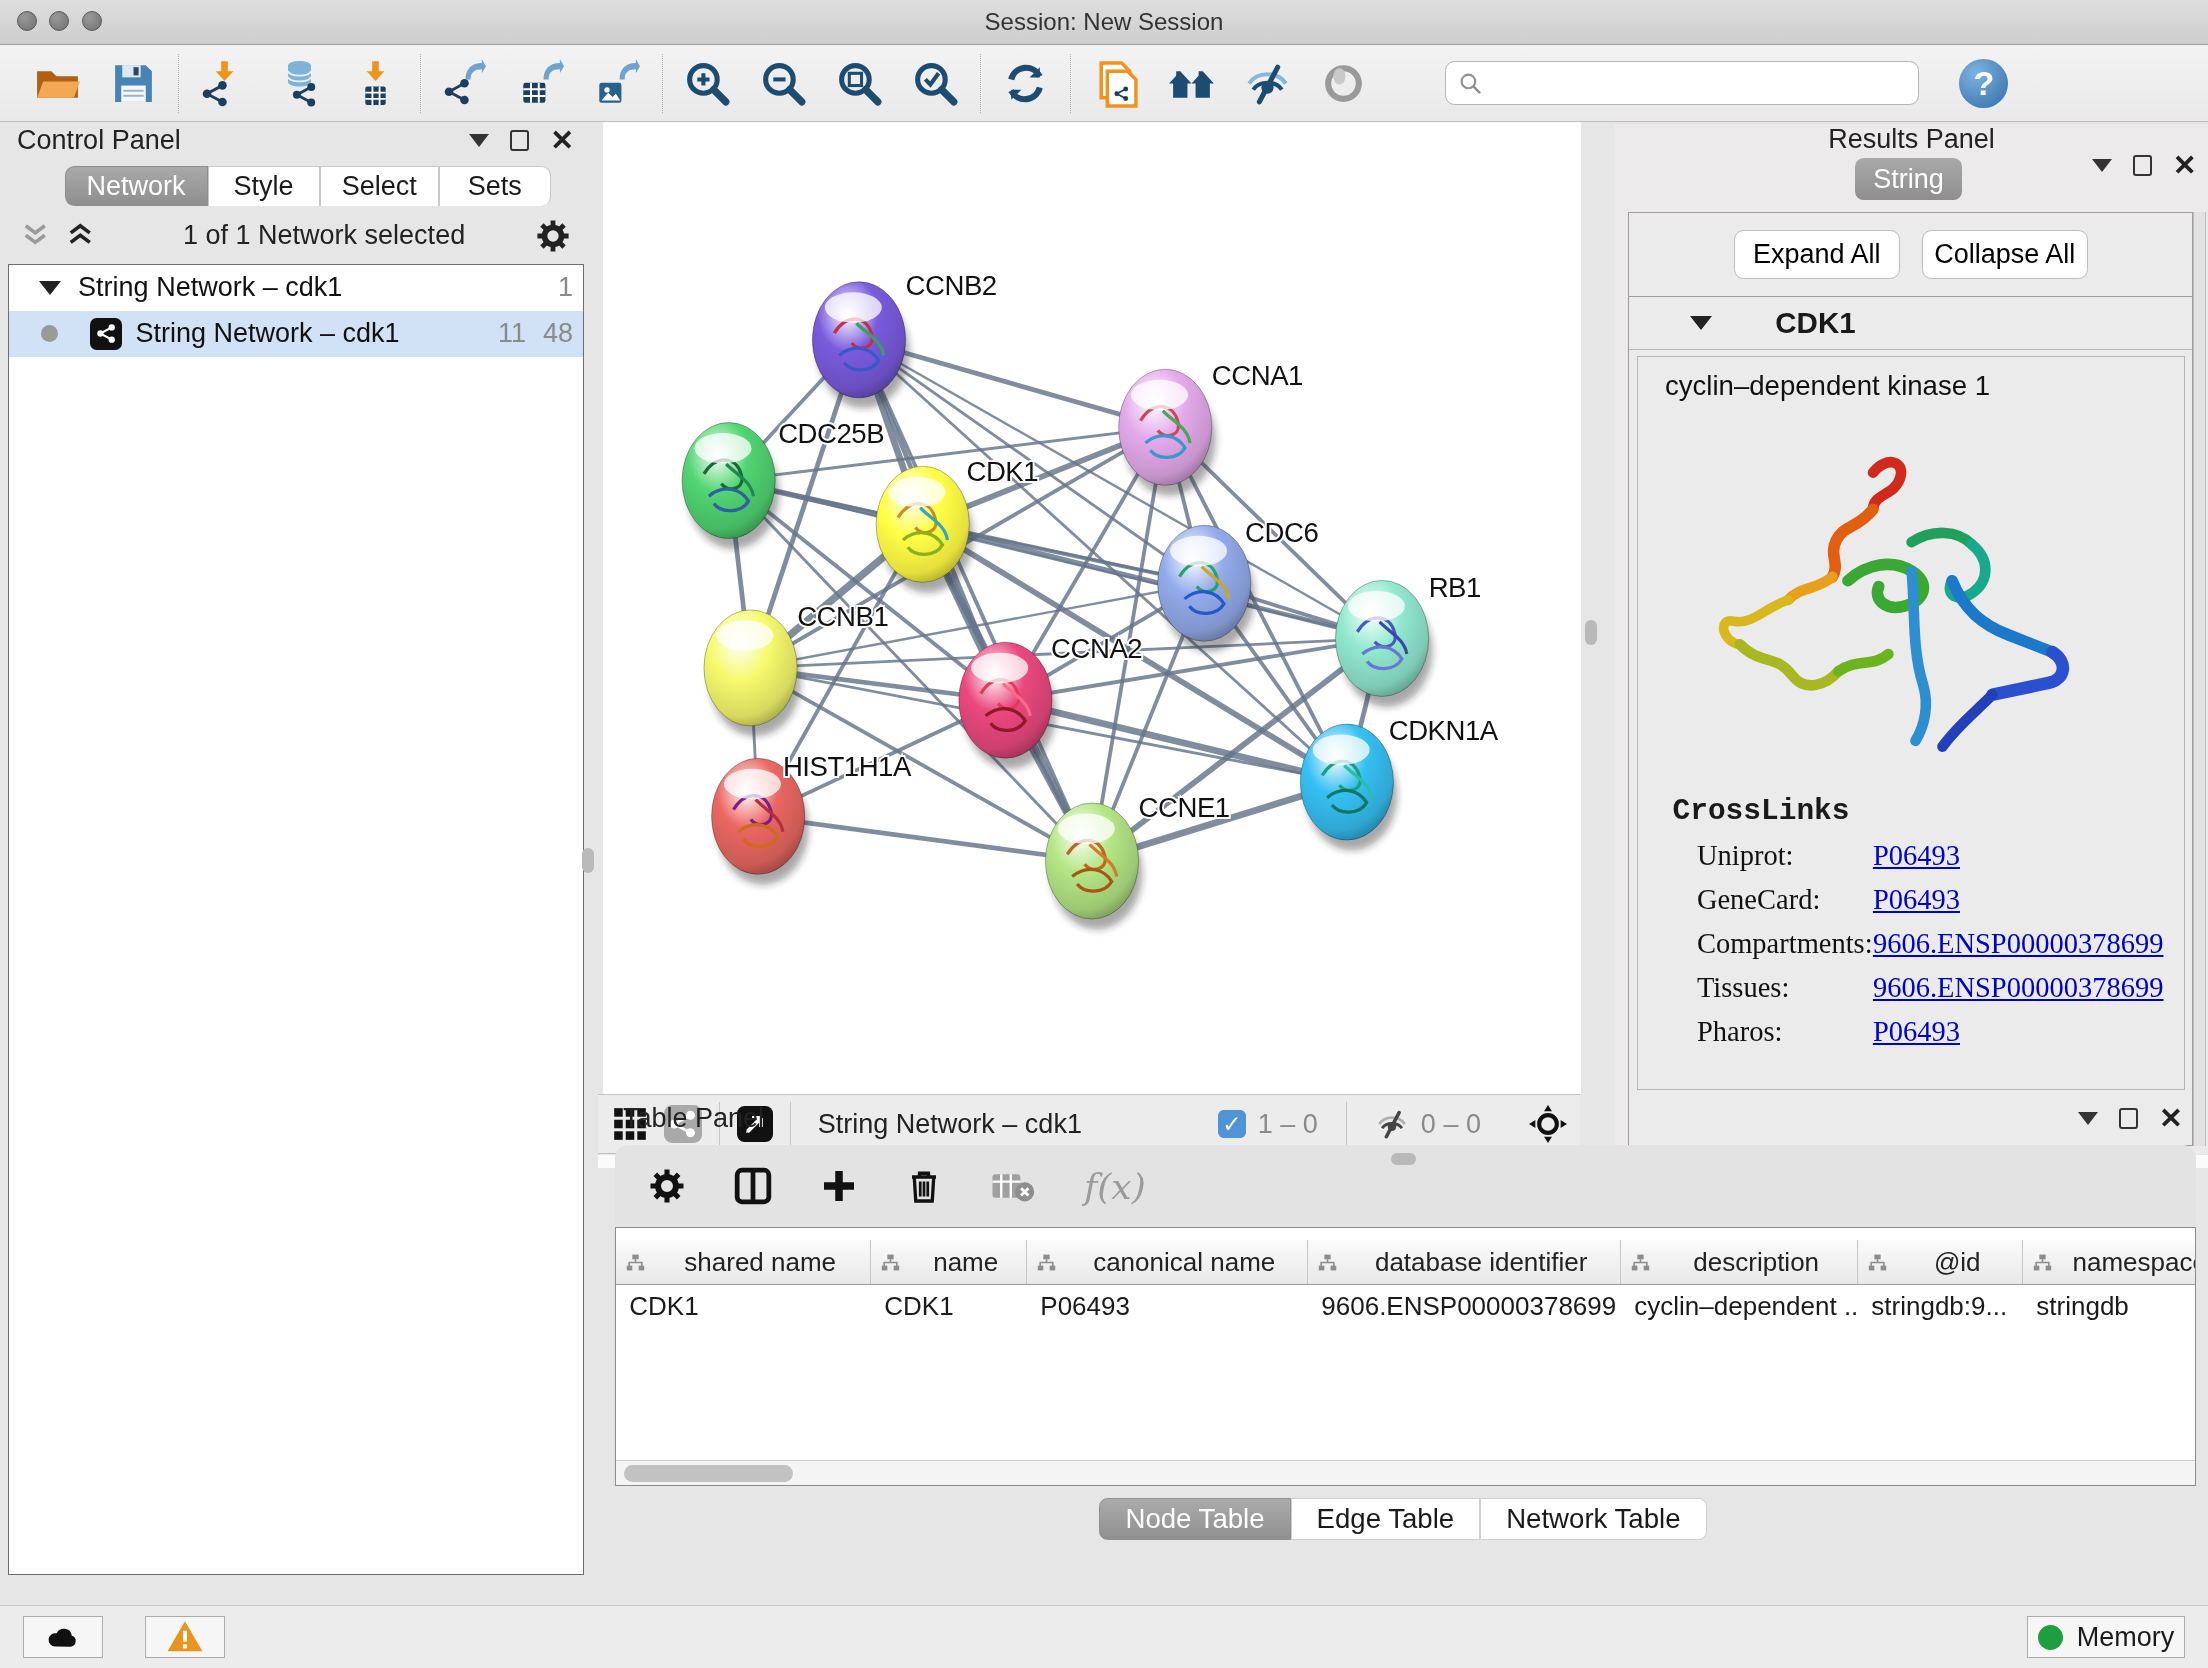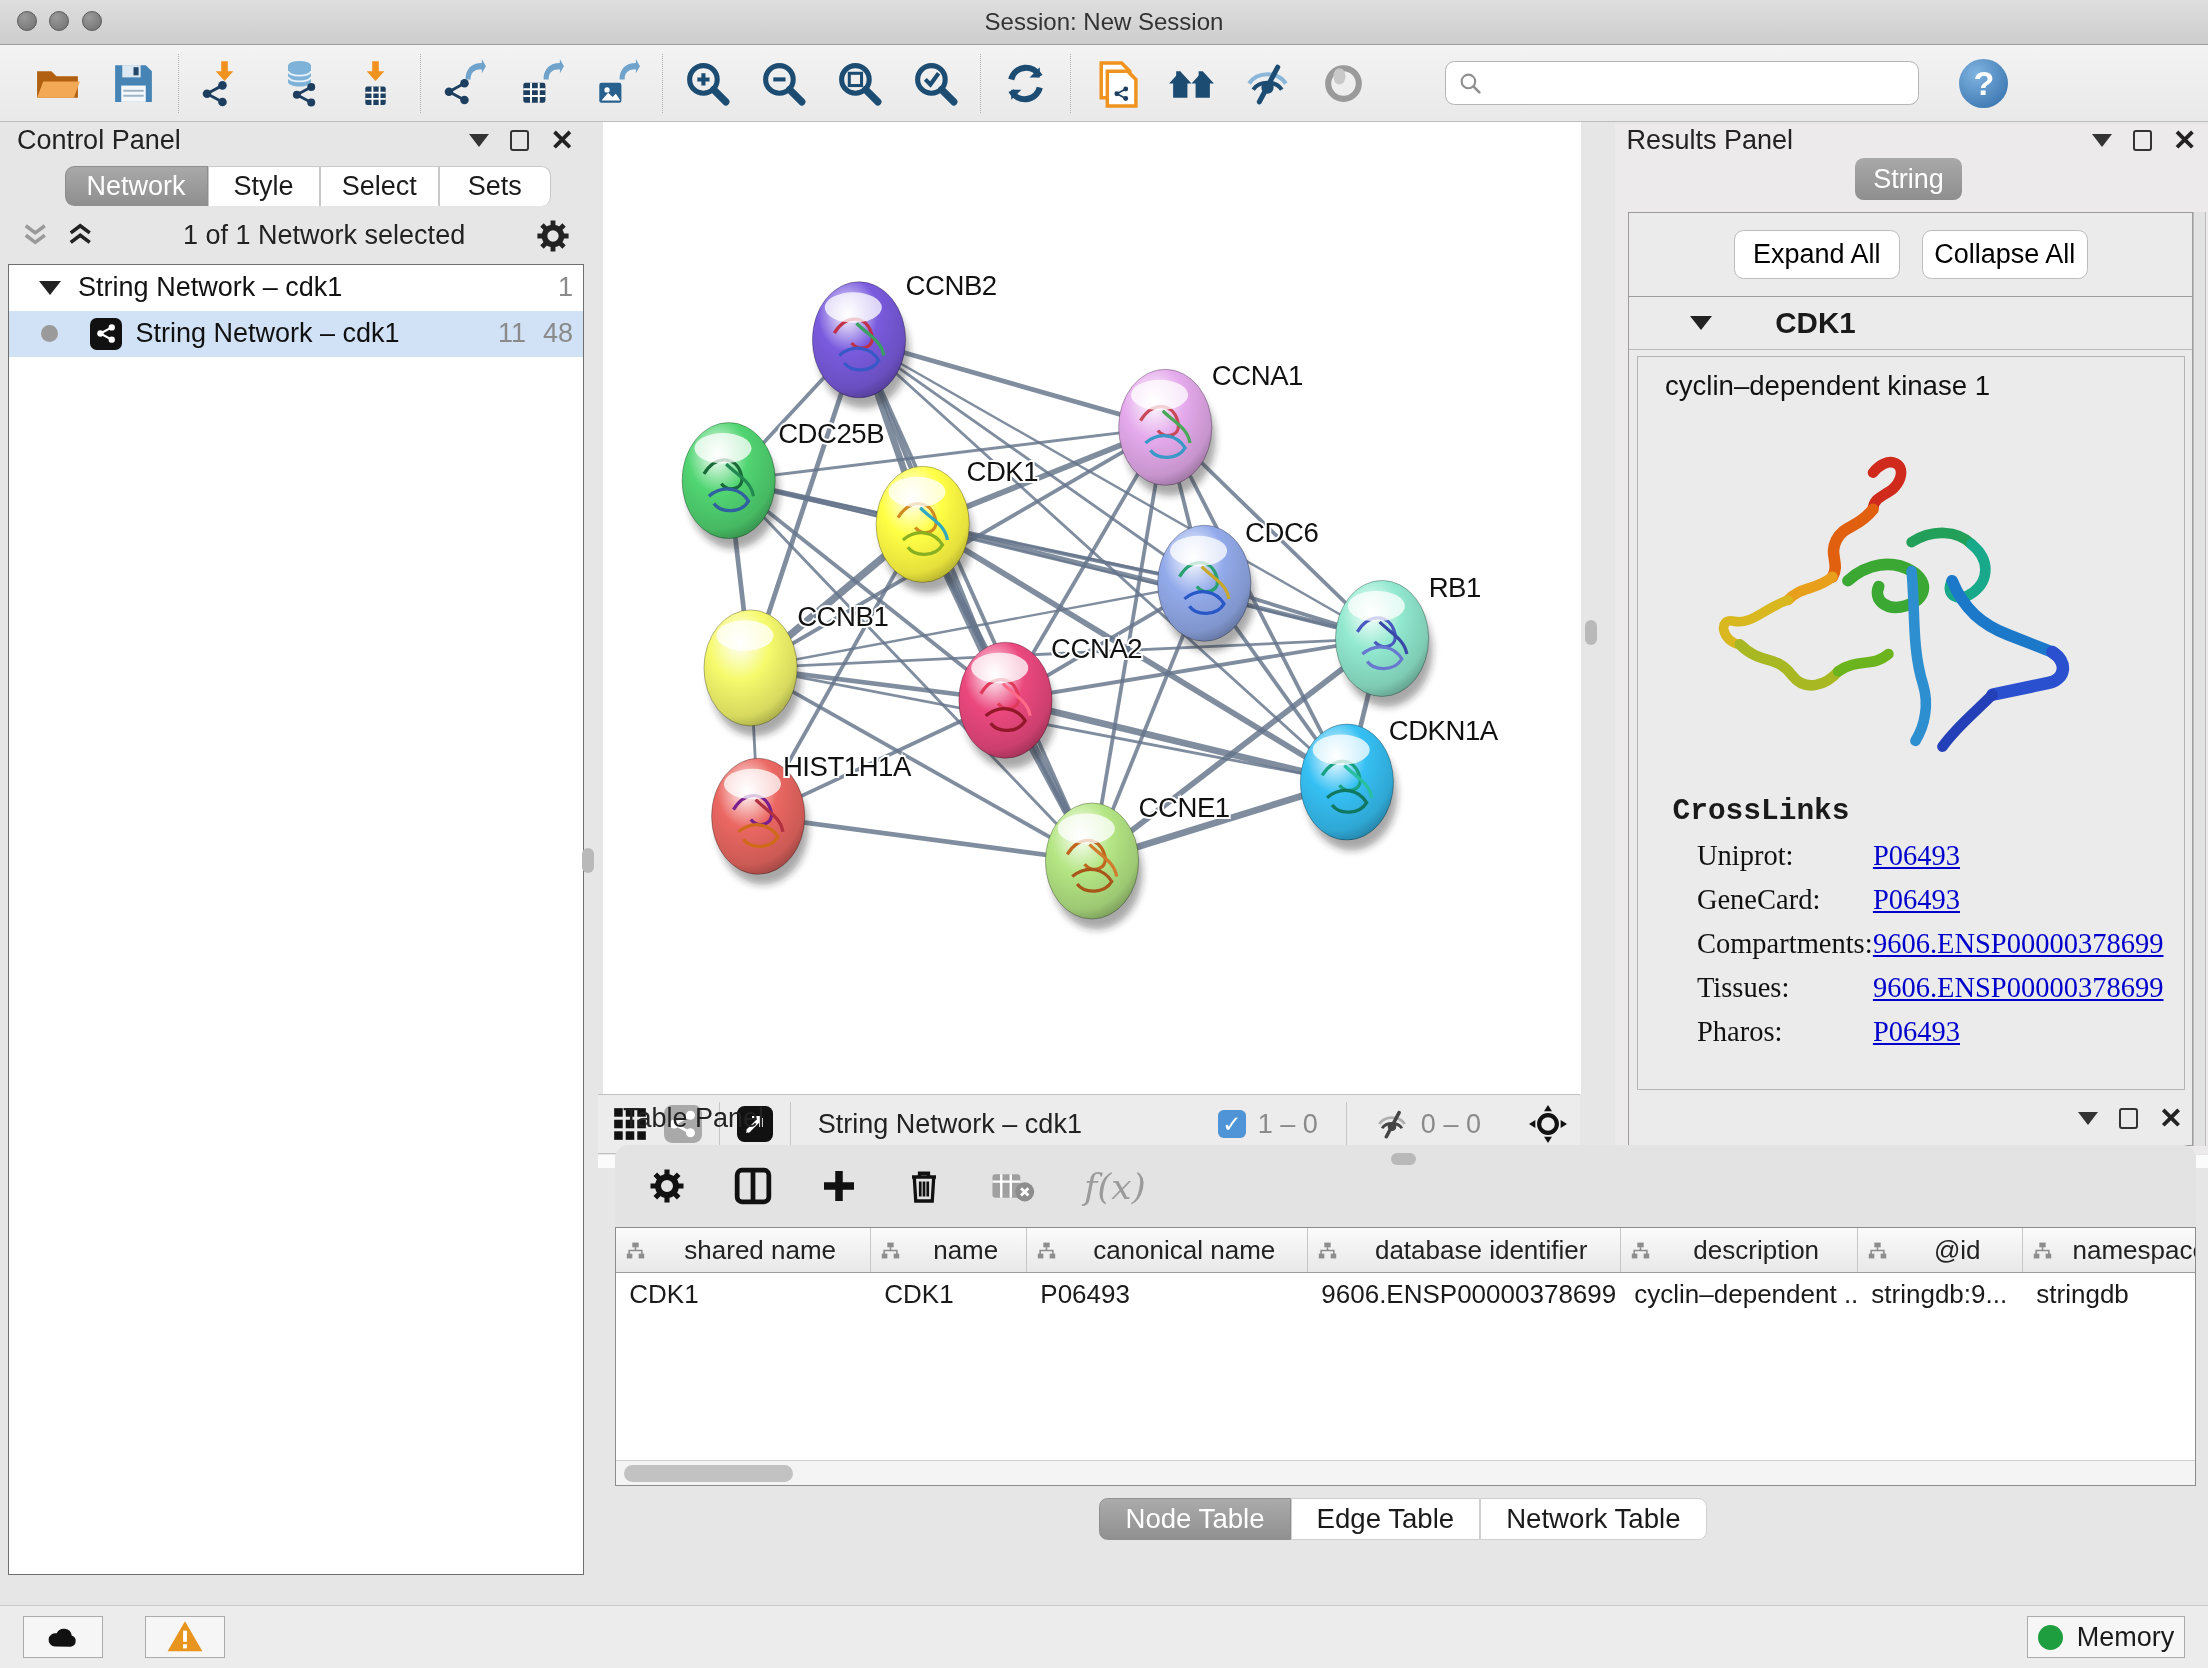--- a/index.html
+++ b/index.html
@@ -94,21 +94,21 @@
     border-left:1px solid #bcbcbc; border-right:1px solid #bcbcbc; }
 
   
   .table-panel { position:absolute; left:598px; top:1102px; width:1610px; height:438px; }
   .tp-toolbar { margin-top:11.4px; margin-left:17px; width:1581px; height:82px; background:#e3e3e3;
     border-radius:13.3px 13.3px 0 0; display:flex; align-items:center; gap:49px; padding:0 34px; }
   .tp-toolbar svg { cursor:pointer; }
   .fx { font-family:"DejaVu Serif", serif; font-style:italic; font-size:36px; color:#9b9b9b; }
   .tbl-box { margin-left:17px; width:1581px; height:259px; background:#fff; border:1.9px solid #8b8b8b;
     position:relative; overflow:hidden; }
-  .tbl-header { display:flex; height:45px; background:linear-gradient(#fbfbfb,#e8e8e8); border-bottom:1.9px solid #9c9c9c; }
+  .tbl-header { display:flex; height:45px; background:linear-gradient(#fbfbfb,#e8e8e8); border-bottom:1.9px solid #9c9c9c;margin-top:12px; }
   .th { display:flex; align-items:center; border-right:1px solid #c6c6c6; font-size:26px; color:#222;
     padding-left:7.6px; gap:9.5px; flex:none; }
   .th .thlbl { flex:1; text-align:center; padding-right:5.7px; white-space:nowrap; overflow:hidden; }
   .tbl-row { display:flex; height:42px; }
   .td { flex:none; font-size:26px; display:flex; align-items:center; padding-left:13.3px; white-space:nowrap; overflow:hidden; }
   .hscroll { position:absolute; left:0; bottom:0; width:100%; height:25px; background:#f4f4f4; border-top:1px solid #d0d0d0; }
   .hthumb { position:absolute; left:7.6px; top:3.8px; width:169px; height:17px; border-radius:8.6px; background:#c2c2c2; }
   .tbl-tabs { display:flex; justify-content:center; margin-top:11.4px; }
   .ttab { min-width:164px; height:42px; padding:0 25px; background:#fff; border:1px solid #cfcfcf;
     display:flex; align-items:center; justify-content:center; font-size:27.6px; cursor:pointer; }
@@ -705,21 +705,21 @@
     <span>0 – 0</span>
     <span style="width:25px"></span>
     <svg width="38" height="38" viewBox="0 0 24 24">
         <use href="#i-crosshair"></use>
       </svg>
   </span>
 </div>
 <div class="white-strip"></div>
 
 <div class="results-panel">
-  <div class="panel-head" style="padding:0 11.4px;">
+  <div class="panel-head" style="padding:0 11.4px;flex-direction:column;">
     <span class="panel-title">Results Panel</span>
     <span class="head-controls">
       <span class="hc-tri"></span>
       <span class="hc-float"></span>
       <span class="hc-x">✕</span>
     </span>
   </div>
   <div class="string-tab">String</div>
   <div class="rp-outerbox">
     <div class="rp-btnrow">

